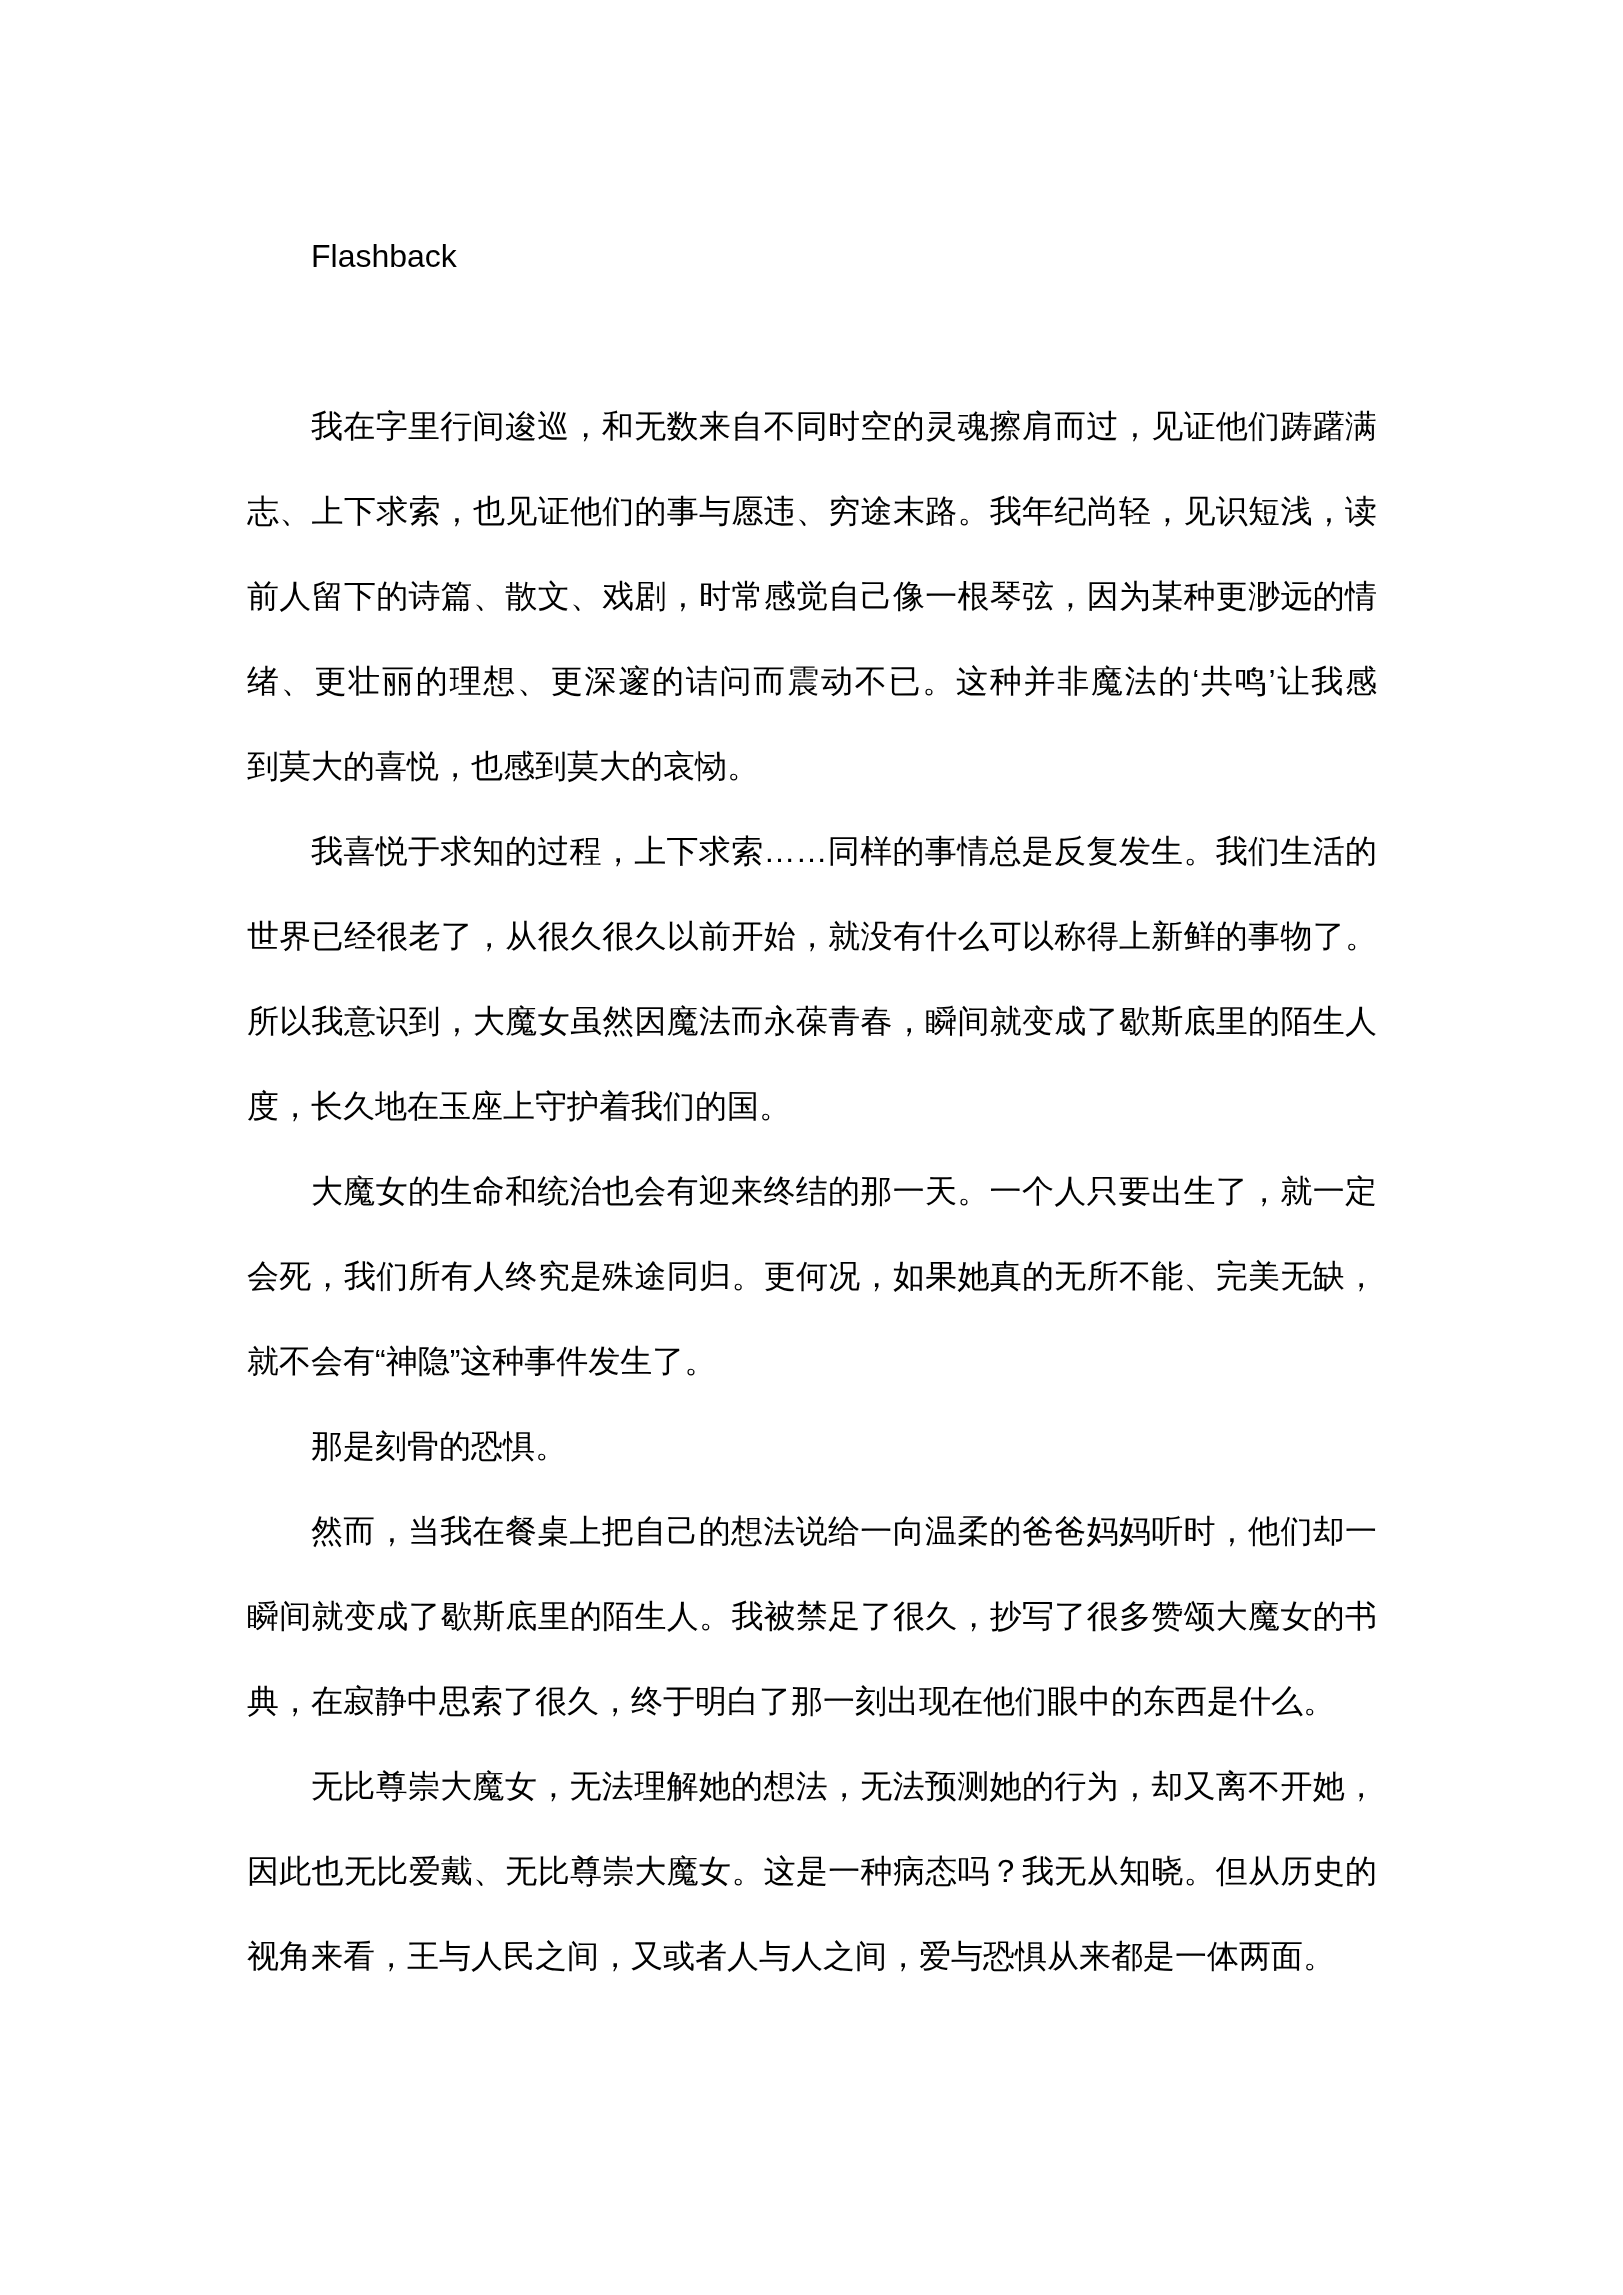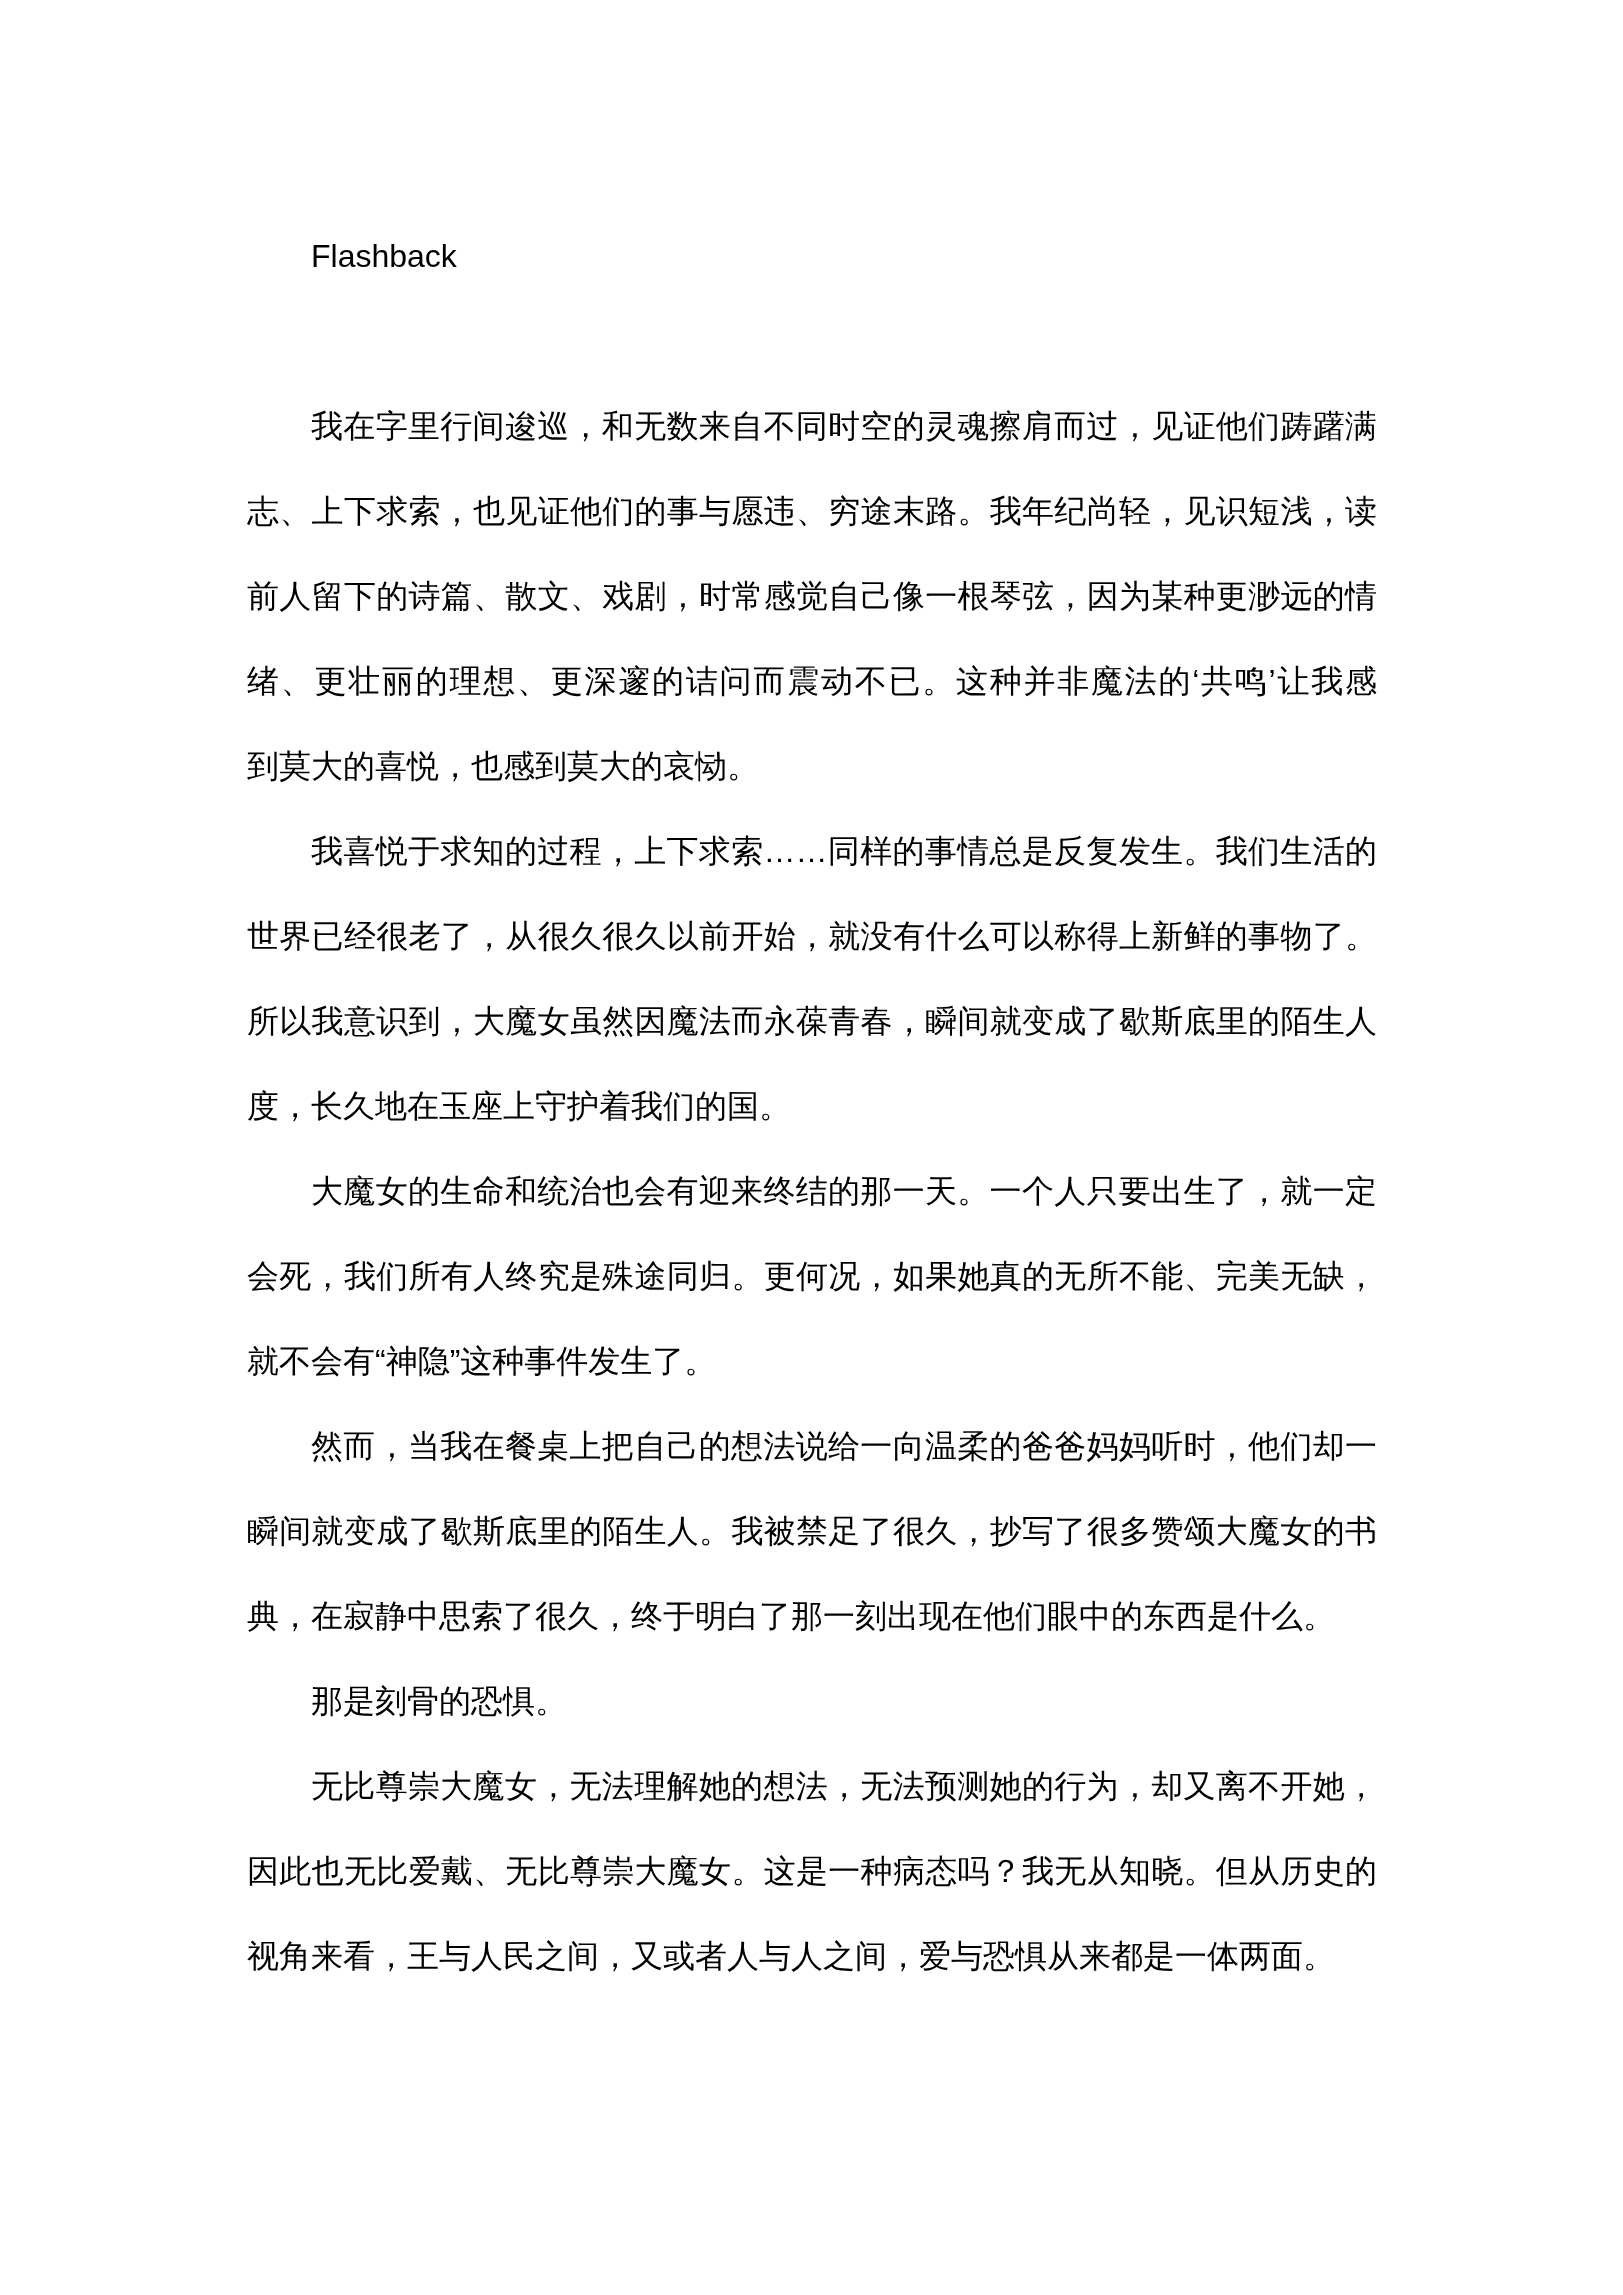--- a/index.html
+++ b/index.html
@@ -73,26 +73,26 @@
           <div class="pline">世界已经很老了，从很久很久以前开始，就没有什么可以称得上新鲜的事物了。</div>
           <div class="pline">所以我意识到，大魔女虽然因魔法而永葆青春，瞬间就变成了歇斯底里的陌生人</div>
           <div class="pline last">度，长久地在玉座上守护着我们的国。</div>
         </div>
         <div class="para">
           <div class="pline first">大魔女的生命和统治也会有迎来终结的那一天。一个人只要出生了，就一定</div>
           <div class="pline">会死，我们所有人终究是殊途同归。更何况，如果她真的无所不能、完美无缺，</div>
           <div class="pline last">就不会有“神隐”这种事件发生了。</div>
         </div>
         <div class="para">
+          <div class="pline first last">那是刻骨的恐惧。</div>
+        </div>
+        <div class="para">
           <div class="pline first">然而，当我在餐桌上把自己的想法说给一向温柔的爸爸妈妈听时，他们却一</div>
           <div class="pline">瞬间就变成了歇斯底里的陌生人。我被禁足了很久，抄写了很多赞颂大魔女的书</div>
           <div class="pline last">典，在寂静中思索了很久，终于明白了那一刻出现在他们眼中的东西是什么。</div>
-        </div>
-        <div class="para">
-          <div class="pline first last">那是刻骨的恐惧。</div>
         </div>
         <div class="para">
           <div class="pline first">无比尊崇大魔女，无法理解她的想法，无法预测她的行为，却又离不开她，</div>
           <div class="pline">因此也无比爱戴、无比尊崇大魔女。这是一种病态吗？我无从知晓。但从历史的</div>
           <div class="pline last">视角来看，王与人民之间，又或者人与人之间，爱与恐惧从来都是一体两面。</div>
         </div>
       </div>
   </div>
 </div>
 

